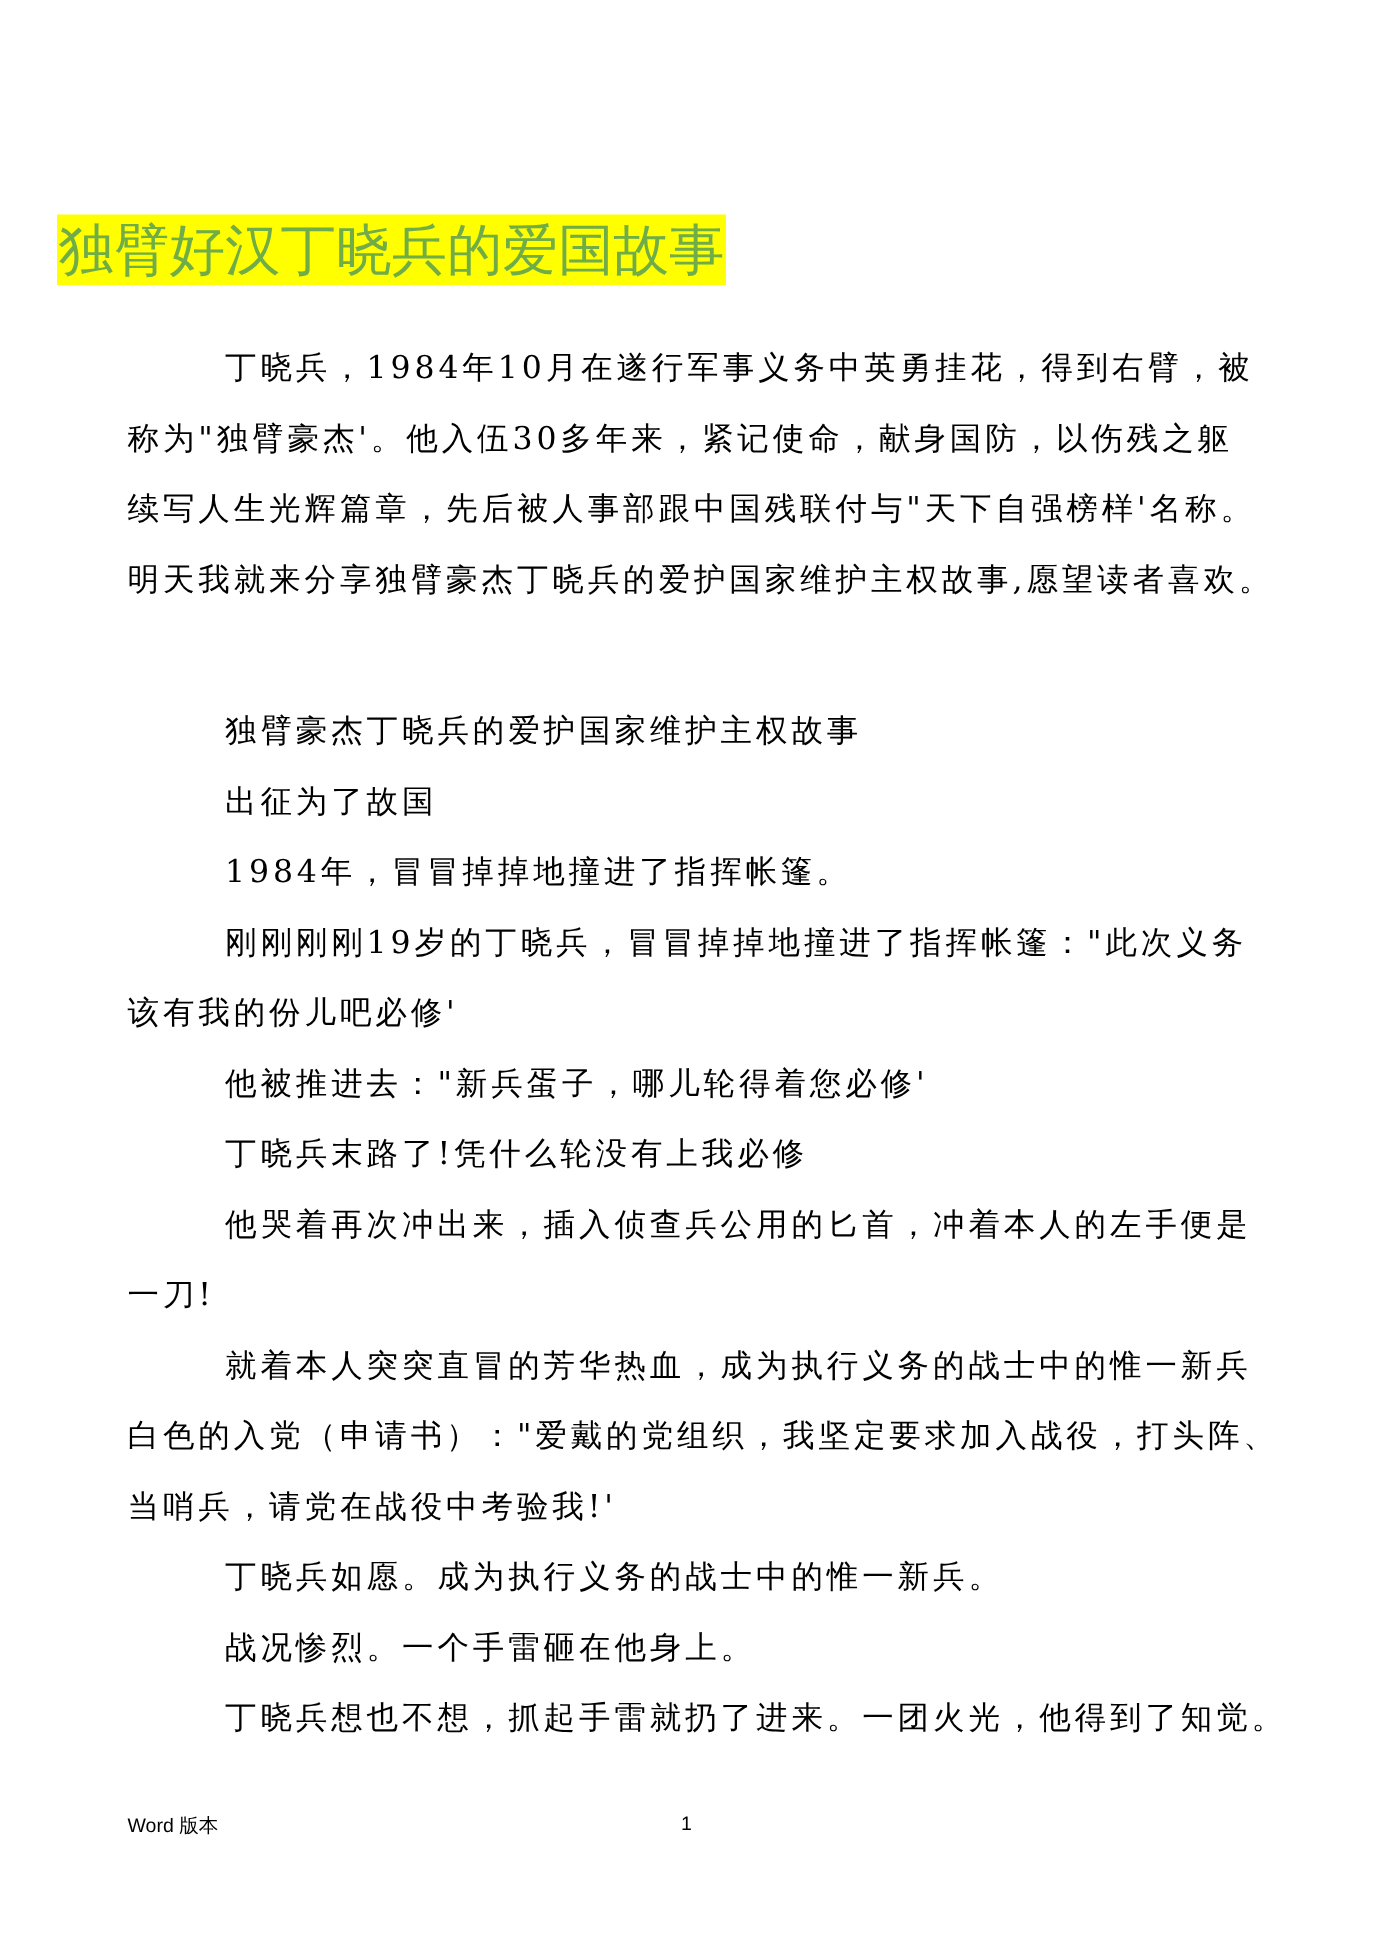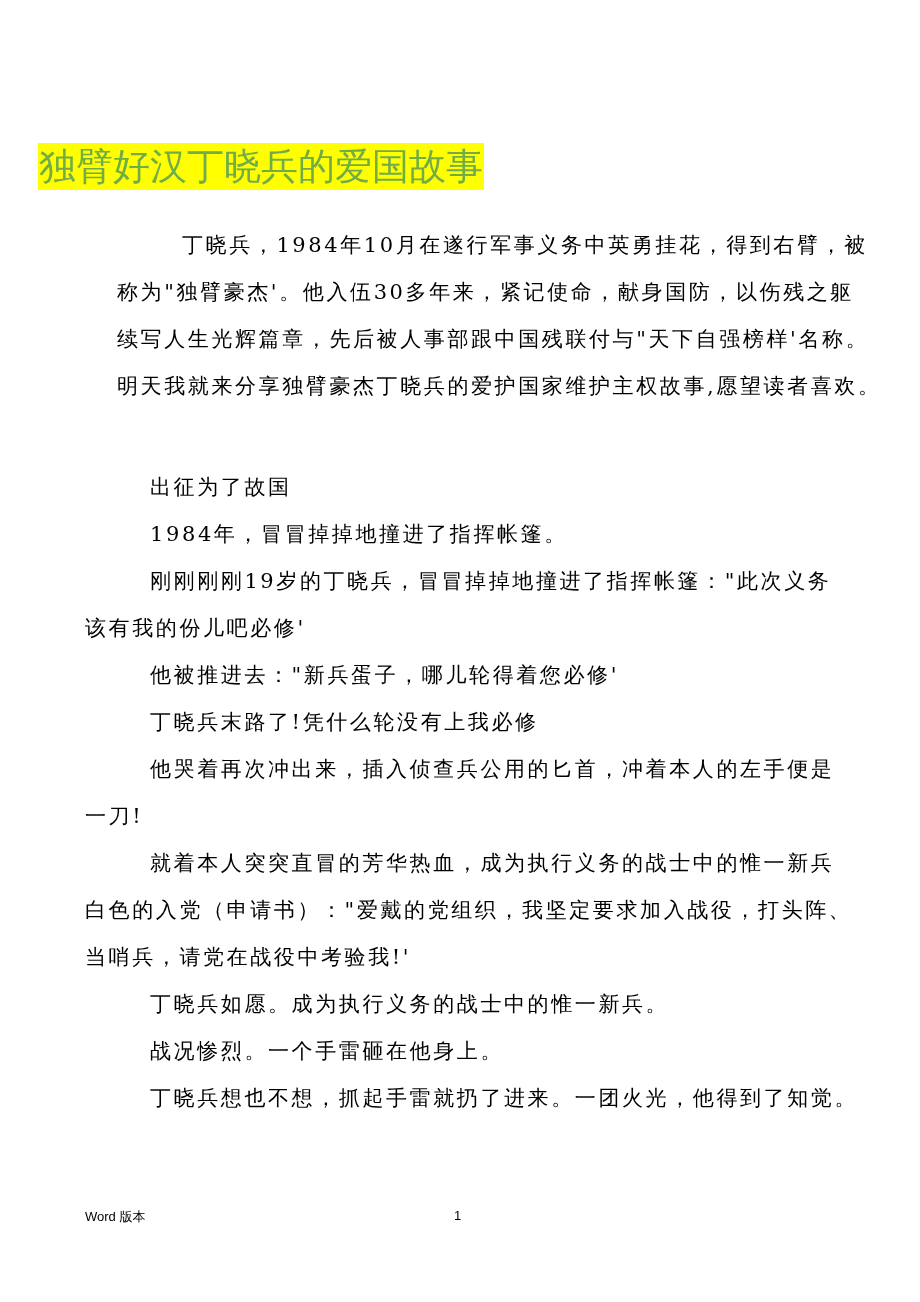--- a/index.html
+++ b/index.html
@@ -78,28 +78,29 @@
   </style>
 </head>
 <body>
 
 <div class="page">
 
   <div class="title-wrap">
     <span class="title">独臂好汉丁晓兵的爱国故事</span>
   </div>
 
-  <div class="para" style="top: 222px; margin-left: 32px;">
+  <div class="para" style="top: 222px;">
     <span class="line indent">丁晓兵，1984年10月在遂行军事义务中英勇挂花，得到右臂，被</span>
     <span class="line">称为"独臂豪杰'。他入伍30多年来，紧记使命，献身国防，以伤残之躯</span>
     <span class="line">续写人生光辉篇章，先后被人事部跟中国残联付与"天下自强榜样'名称。</span>
     <span class="line">明天我就来分享独臂豪杰丁晓兵的爱护国家维护主权故事,愿望读者喜欢。</span>
   </div>
 
   <div class="para" style="top: 464px;">
+    <span class="line indent">独臂豪杰丁晓兵的爱护国家维护主权故事</span>
     <span class="line indent">出征为了故国</span>
     <span class="line indent">1984年，冒冒掉掉地撞进了指挥帐篷。</span>
     <span class="line indent">刚刚刚刚19岁的丁晓兵，冒冒掉掉地撞进了指挥帐篷："此次义务</span>
     <span class="line">该有我的份儿吧必修'</span>
     <span class="line indent">他被推进去："新兵蛋子，哪儿轮得着您必修'</span>
     <span class="line indent">丁晓兵末路了!凭什么轮没有上我必修</span>
     <span class="line indent">他哭着再次冲出来，插入侦查兵公用的匕首，冲着本人的左手便是</span>
     <span class="line">一刀!</span>
     <span class="line indent">就着本人突突直冒的芳华热血，成为执行义务的战士中的惟一新兵</span>
     <span class="line">白色的入党（申请书）："爱戴的党组织，我坚定要求加入战役，打头阵、</span>

